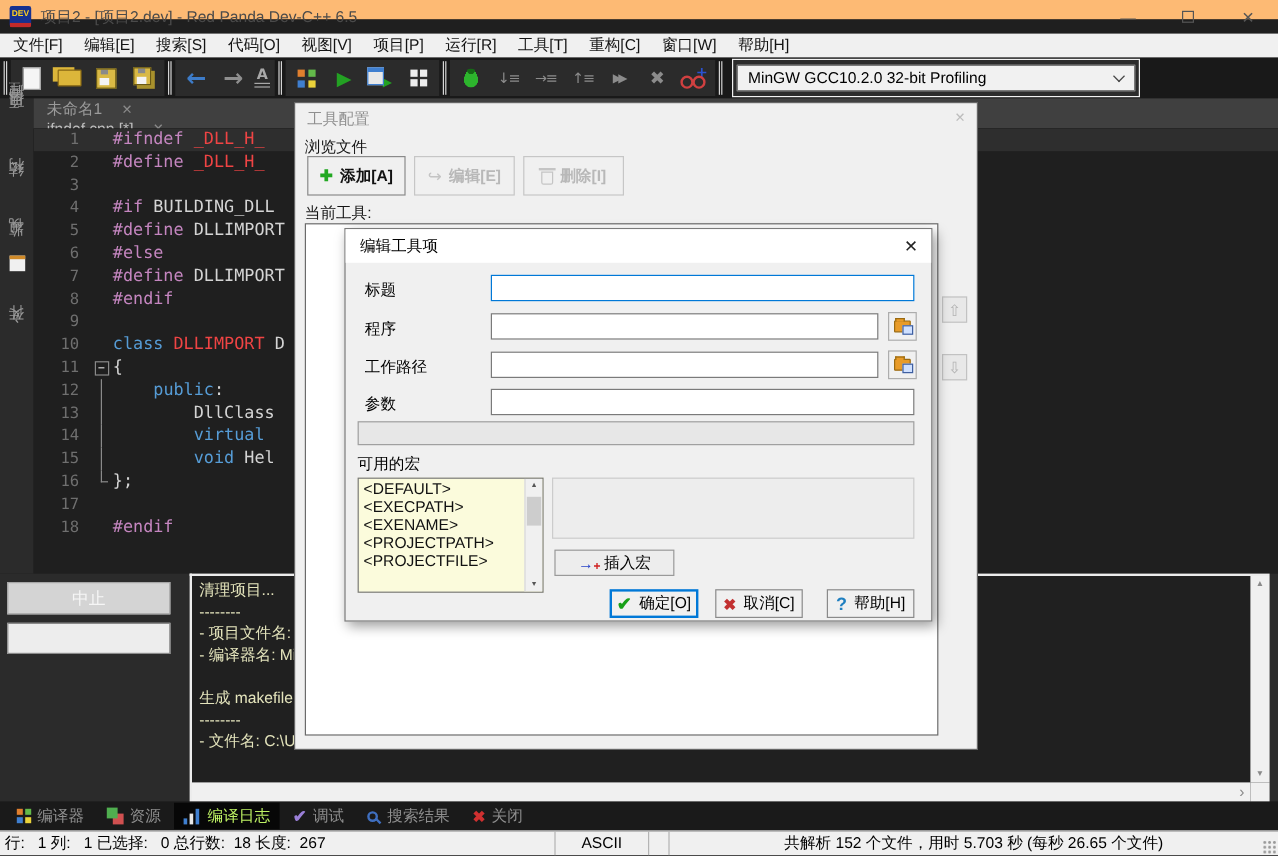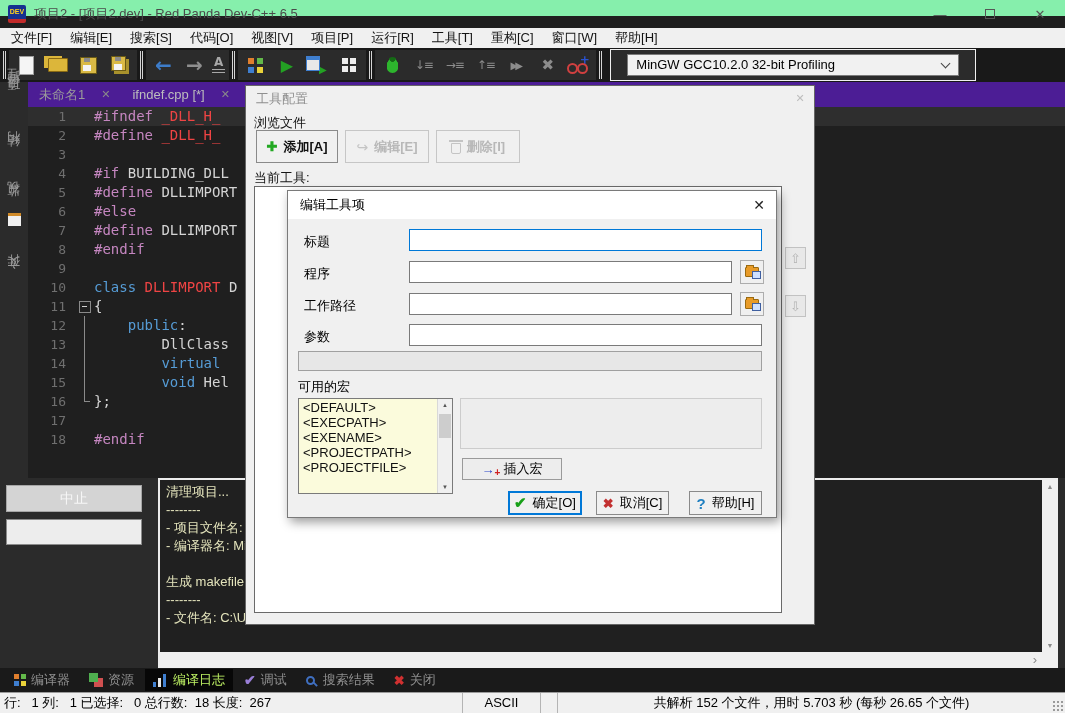--- a/index.html
+++ b/index.html
@@ -1,21 +1,21 @@
 <!DOCTYPE html>
 <html><head>
 <meta charset="utf-8">
 <style>
   html,body{margin:0;padding:0;background:#3a3a3a;}
   #app{position:relative;width:1065px;height:713px;background:#1f1f1f;
        font-family:"Liberation Sans",sans-serif;overflow:hidden;-webkit-font-smoothing:antialiased;}
   #app *{box-sizing:border-box;}
 
   
-  .titlebar{position:absolute;left:0;top:0;width:100%;height:16px;background:#86efac;}
+  .titlebar{position:absolute;left:0;top:0;width:100%;height:16px;background:#fdba74;}
   .app-icon{position:absolute;left:8px;top:5px;width:18px;height:18px;background:#16318f;
             border-bottom:4px solid #c22a2a;border-radius:2px;color:#ffd21e;font-size:7px;
             font-weight:700;text-align:center;line-height:14px;}
   .title-text{position:absolute;left:34px;top:0;line-height:28px;font-size:13px;color:#4a4a4a;}
   .win-controls{position:absolute;right:0;top:0;height:28px;display:flex;}
   .win-btn{width:50px;height:28px;display:flex;align-items:center;justify-content:center;color:#555;font-size:13px;}
   .win-max-box{width:10px;height:10px;border:1px solid #555;}
 
   
   .menubar{position:absolute;left:0;top:28px;width:100%;height:20px;background:#f0f0f0;
@@ -59,39 +59,39 @@
         linear-gradient(#ededed,#ededed) 8px 8px/6px 6px no-repeat;}
   .ic-debug::before{content:"";width:13px;height:16px;display:block;border-radius:50%;
         background:radial-gradient(circle at 50% 10%,#156a15 0 3px,transparent 3.5px),
                    radial-gradient(ellipse at 50% 60%,#2db52d 0 62%,transparent 63%);}
   .ic-step-over,.ic-step-into,.ic-step-out{color:#8c8c8c;font-size:12px;letter-spacing:-1px;}
   .ic-continue{color:#8c8c8c;font-size:10px;letter-spacing:-3px;font-weight:700;padding-right:3px;}
   .ic-stop{color:#8c8c8c;font-size:15px;font-weight:700;}
   .ic-debug-config{position:relative;color:#2a52d0;font-size:12px;font-weight:700;padding-left:12px;padding-bottom:10px;}
   .ic-debug-config::before{content:"";position:absolute;left:2px;top:11px;width:7px;height:7px;border:2px solid #d04040;border-radius:50%;}
   .ic-debug-config::after{content:"";position:absolute;left:12px;top:11px;width:7px;height:7px;border:2px solid #d04040;border-radius:50%;}
-  .dd-frame{height:32px;border:1px solid #f0f0f0;display:flex;align-items:center;padding:0 16px;margin-left:5px;background:#2b2b2b;}
+  .dd-frame{height:32px;border:1px solid #f0f0f0;display:flex;align-items:center;padding:0 3px;margin-left:5px;background:#2b2b2b;}
   .compiler-dd{width:332px;height:22px;background:#f1f1f1;border:1px solid #7a7a7a;font-size:13px;color:#000;
         line-height:20px;padding:0 22px 0 8px;position:relative;white-space:nowrap;overflow:hidden;}
   .dd-chevron{position:absolute;right:9px;top:5px;width:7px;height:7px;border-right:1px solid #444;
         border-bottom:1px solid #444;transform:rotate(45deg);}
 
   
   .sidebar{position:absolute;left:0;top:82px;width:28px;height:396px;background:#2b2b2b;
            display:flex;flex-direction:column;align-items:center;}
   .side-tab{writing-mode:vertical-rl;transform:rotate(180deg);color:#989898;font-size:13px;letter-spacing:3px;}
   .side-tab:nth-child(1){margin-top:6px;}
   .side-tab:nth-child(2){margin-top:52px;}
   .side-tab:nth-child(3){margin-top:44px;}
   .side-doc-icon{width:13px;height:13px;background:#f0f0f0;border-top:3px solid #d08a28;margin-top:5px;}
   .side-tab:nth-child(5){margin-top:48px;}
 
   
   .editor-bg{position:absolute;left:28px;top:82px;right:0;height:396px;background:#1f1f1f;}
-  .tabbar{position:absolute;left:28px;top:82px;right:0;height:25px;background:#4c1d95;display:flex;align-items:flex-start;}
+  .tabbar{position:absolute;left:28px;top:82px;right:0;height:25px;background:#404040;display:flex;align-items:flex-start;flex-direction:column;}
   .etab{display:flex;align-items:center;padding:0 11px;height:25px;color:#9a9a9a;font-size:13px;}
   .etab.active{color:#bdbdbd;}
   .tclose{margin-left:16px;font-size:11px;color:#8a8a8a;}
   .codepane{position:absolute;left:28px;top:107px;right:0;height:371px;background:#1f1f1f;overflow:hidden;}
   .crow{display:flex;height:19px;line-height:19px;font-family:"DejaVu Sans Mono",monospace;font-size:14px;}
   .crow.cur{background:#2e2e2e;}
   .ln{width:48px;text-align:right;padding-right:10px;color:#6f6f6f;font-size:13px;flex:none;}
   .fold{width:18px;position:relative;flex:none;}
   .fold.f-start::before{content:"";position:absolute;left:3px;top:4px;width:10px;height:10px;border:1px solid #8a8a8a;background:#1f1f1f;}
   .fold.f-start::after{content:"";position:absolute;left:6px;top:9px;width:5px;height:1px;background:#cfcfcf;}

